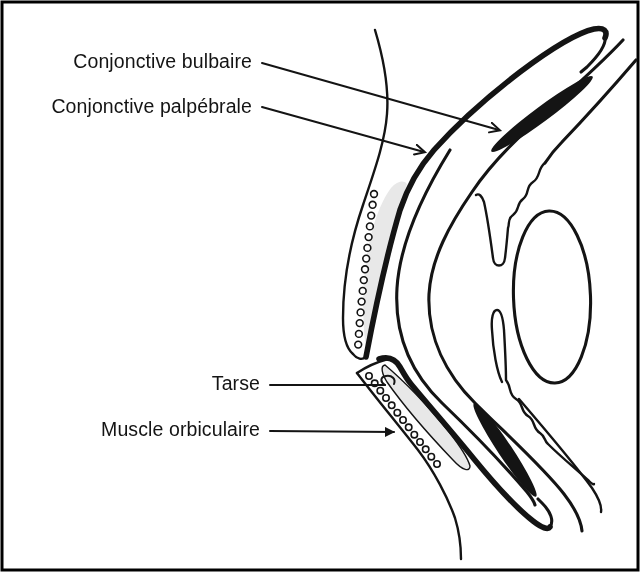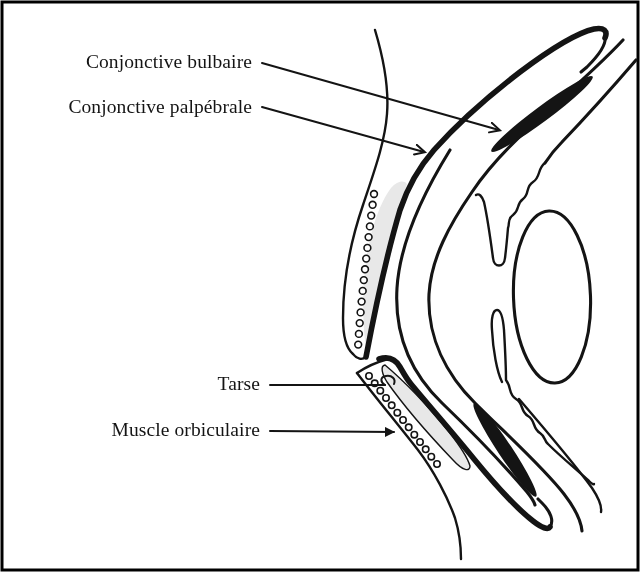--- a/index.html
+++ b/index.html
@@ -1,19 +1,19 @@
 <!DOCTYPE html>
 <html style="--background: #ffffff; --ink: #141414; --tarsus_fill: #e8e8e8; --border: #000000;"><head>
 <meta charset="utf-8">
 <style>
   html,body{margin:0;padding:0;background:#ffffff;}
   .fig{
     position:relative;width:640px;height:572px;
     background:var(--background,#fff);
-    font-family:Liberation Serif, serif;
+    font-family:Liberation Sans, sans-serif;
     overflow:hidden;
   }
   .fig svg{display:block;width:640px;height:572px;}
   .ink{stroke:var(--ink,#141414);fill:none;stroke-linecap:round;stroke-linejoin:round;}
   .w-leader{stroke-width:2;}
   .w-thin{stroke-width:2.4;}
   .w-med{stroke-width:3.1;}
   .w-thick{stroke-width:5.6;}
   .fill-ink{fill:var(--ink,#141414);stroke:none;}
   .tarsus{fill:var(--tarsus_fill,#e8e8e8);stroke:none;}

